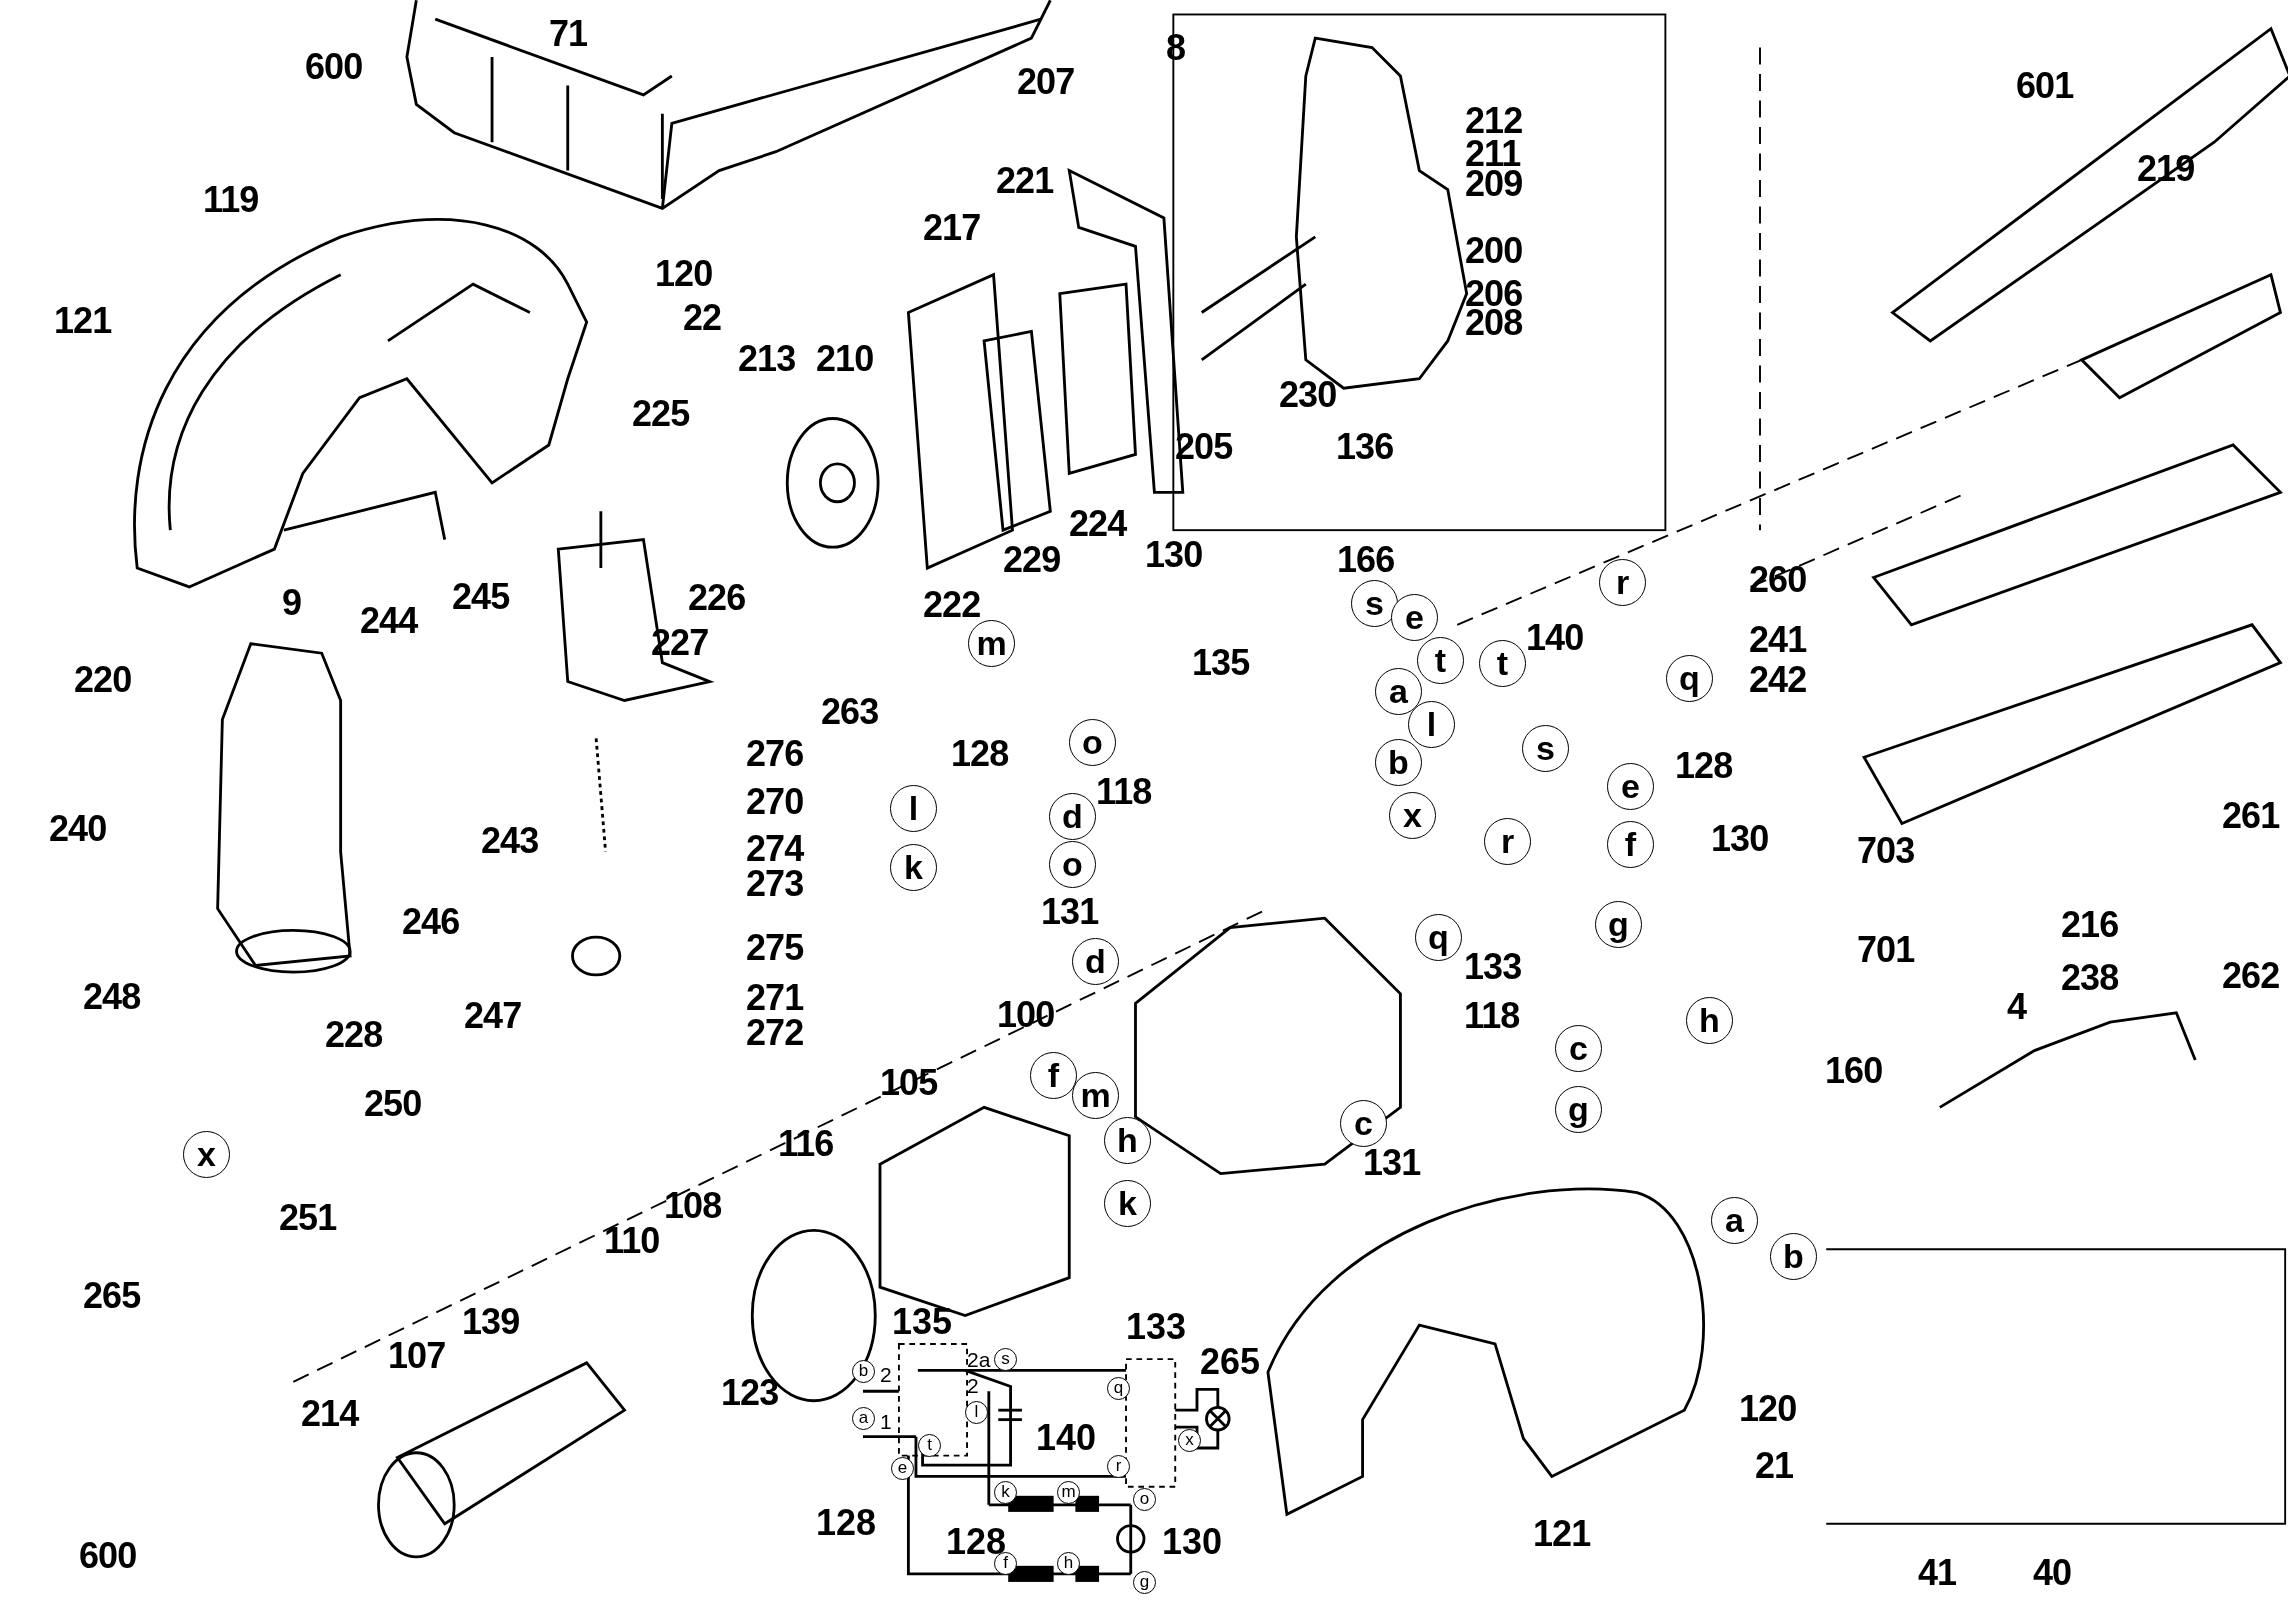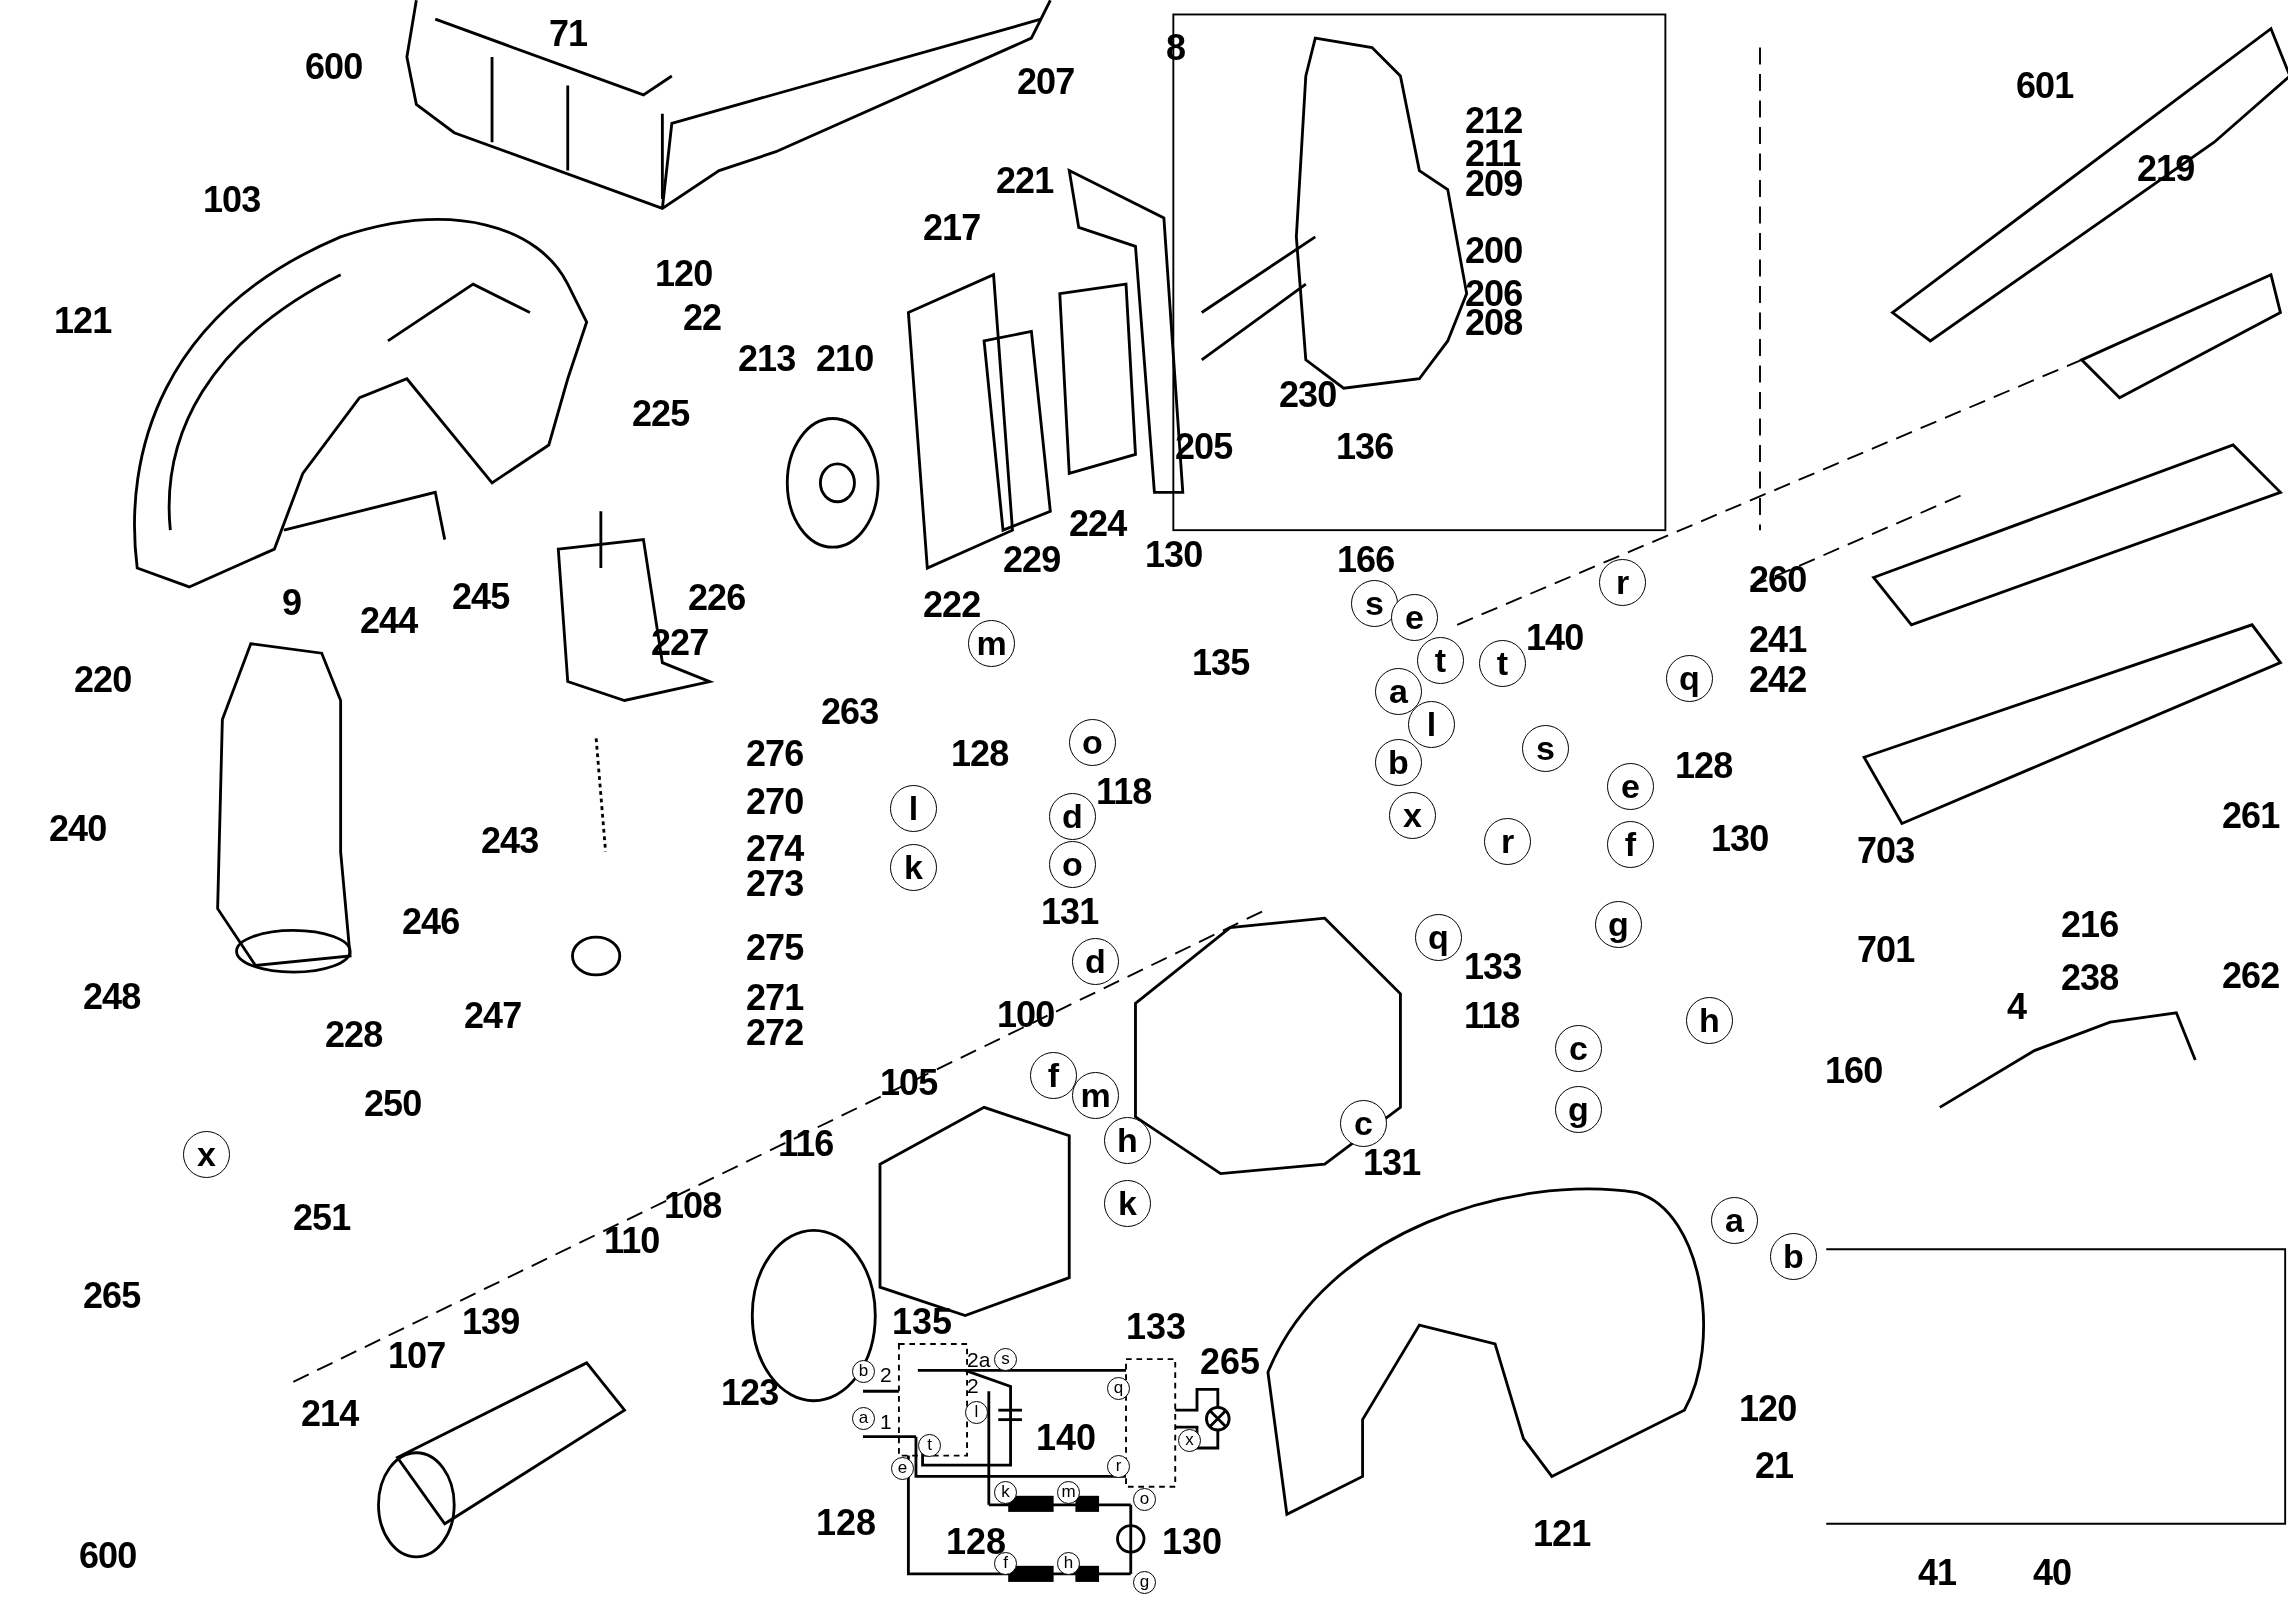--- a/index.html
+++ b/index.html
@@ -118,21 +118,21 @@
   <rect x="1138" y="1656" width="22" height="14" fill="#000"></rect>
   <line x1="1195" y1="1590" x2="1195" y2="1663"></line>
   <circle cx="1195" cy="1626" r="14"></circle>
   <circle cx="1287" cy="1499" r="12"></circle>
   <path d="M1279 1491 L1295 1507 M1295 1491 L1279 1507"></path>
   <path d="M1242 1490 L1265 1490 L1265 1468 L1287 1468 L1287 1487 M1242 1508 L1265 1508 L1265 1530 L1287 1530 L1287 1511"></path>
 </svg>
 
 <div class="lbl" style="left:305px;top:49px">600</div>
 <div class="lbl" style="left:549px;top:16px">71</div>
-<div class="lbl" style="left:203px;top:182px">103</div>
+<div class="lbl" style="left:203px;top:182px">119</div>
 <div class="lbl" style="left:655px;top:256px">120</div>
 <div class="lbl" style="left:683px;top:300px">22</div>
 <div class="lbl" style="left:54px;top:303px">121</div>
 <div class="lbl" style="left:282px;top:585px">9</div>
 <div class="lbl" style="left:632px;top:396px">225</div>
 <div class="lbl" style="left:738px;top:341px">213</div>
 <div class="lbl" style="left:816px;top:341px">210</div>
 <div class="lbl" style="left:923px;top:210px">217</div>
 <div class="lbl" style="left:1017px;top:64px">207</div>
 <div class="lbl" style="left:1166px;top:30px">8</div>
@@ -166,21 +166,21 @@
 <div class="lbl" style="left:74px;top:662px">220</div>
 <div class="lbl" style="left:360px;top:603px">244</div>
 <div class="lbl" style="left:452px;top:579px">245</div>
 <div class="lbl" style="left:49px;top:811px">240</div>
 <div class="lbl" style="left:481px;top:823px">243</div>
 <div class="lbl" style="left:402px;top:904px">246</div>
 <div class="lbl" style="left:464px;top:998px">247</div>
 <div class="lbl" style="left:83px;top:979px">248</div>
 <div class="lbl" style="left:325px;top:1017px">228</div>
 <div class="lbl" style="left:364px;top:1086px">250</div>
-<div class="lbl" style="left:293px;top:1200px">251</div>
+<div class="lbl" style="left:279px;top:1200px">251</div>
 <div class="lbl" style="left:83px;top:1278px">265</div>
 <div class="lbl" style="left:79px;top:1538px">600</div>
 <div class="lbl" style="left:746px;top:736px">276</div>
 <div class="lbl" style="left:746px;top:784px">270</div>
 <div class="lbl" style="left:746px;top:831px">274</div>
 <div class="lbl" style="left:746px;top:866px">273</div>
 <div class="lbl" style="left:746px;top:930px">275</div>
 <div class="lbl" style="left:746px;top:980px">271</div>
 <div class="lbl" style="left:746px;top:1015px">272</div>
 <div class="lbl" style="left:821px;top:694px">263</div>

